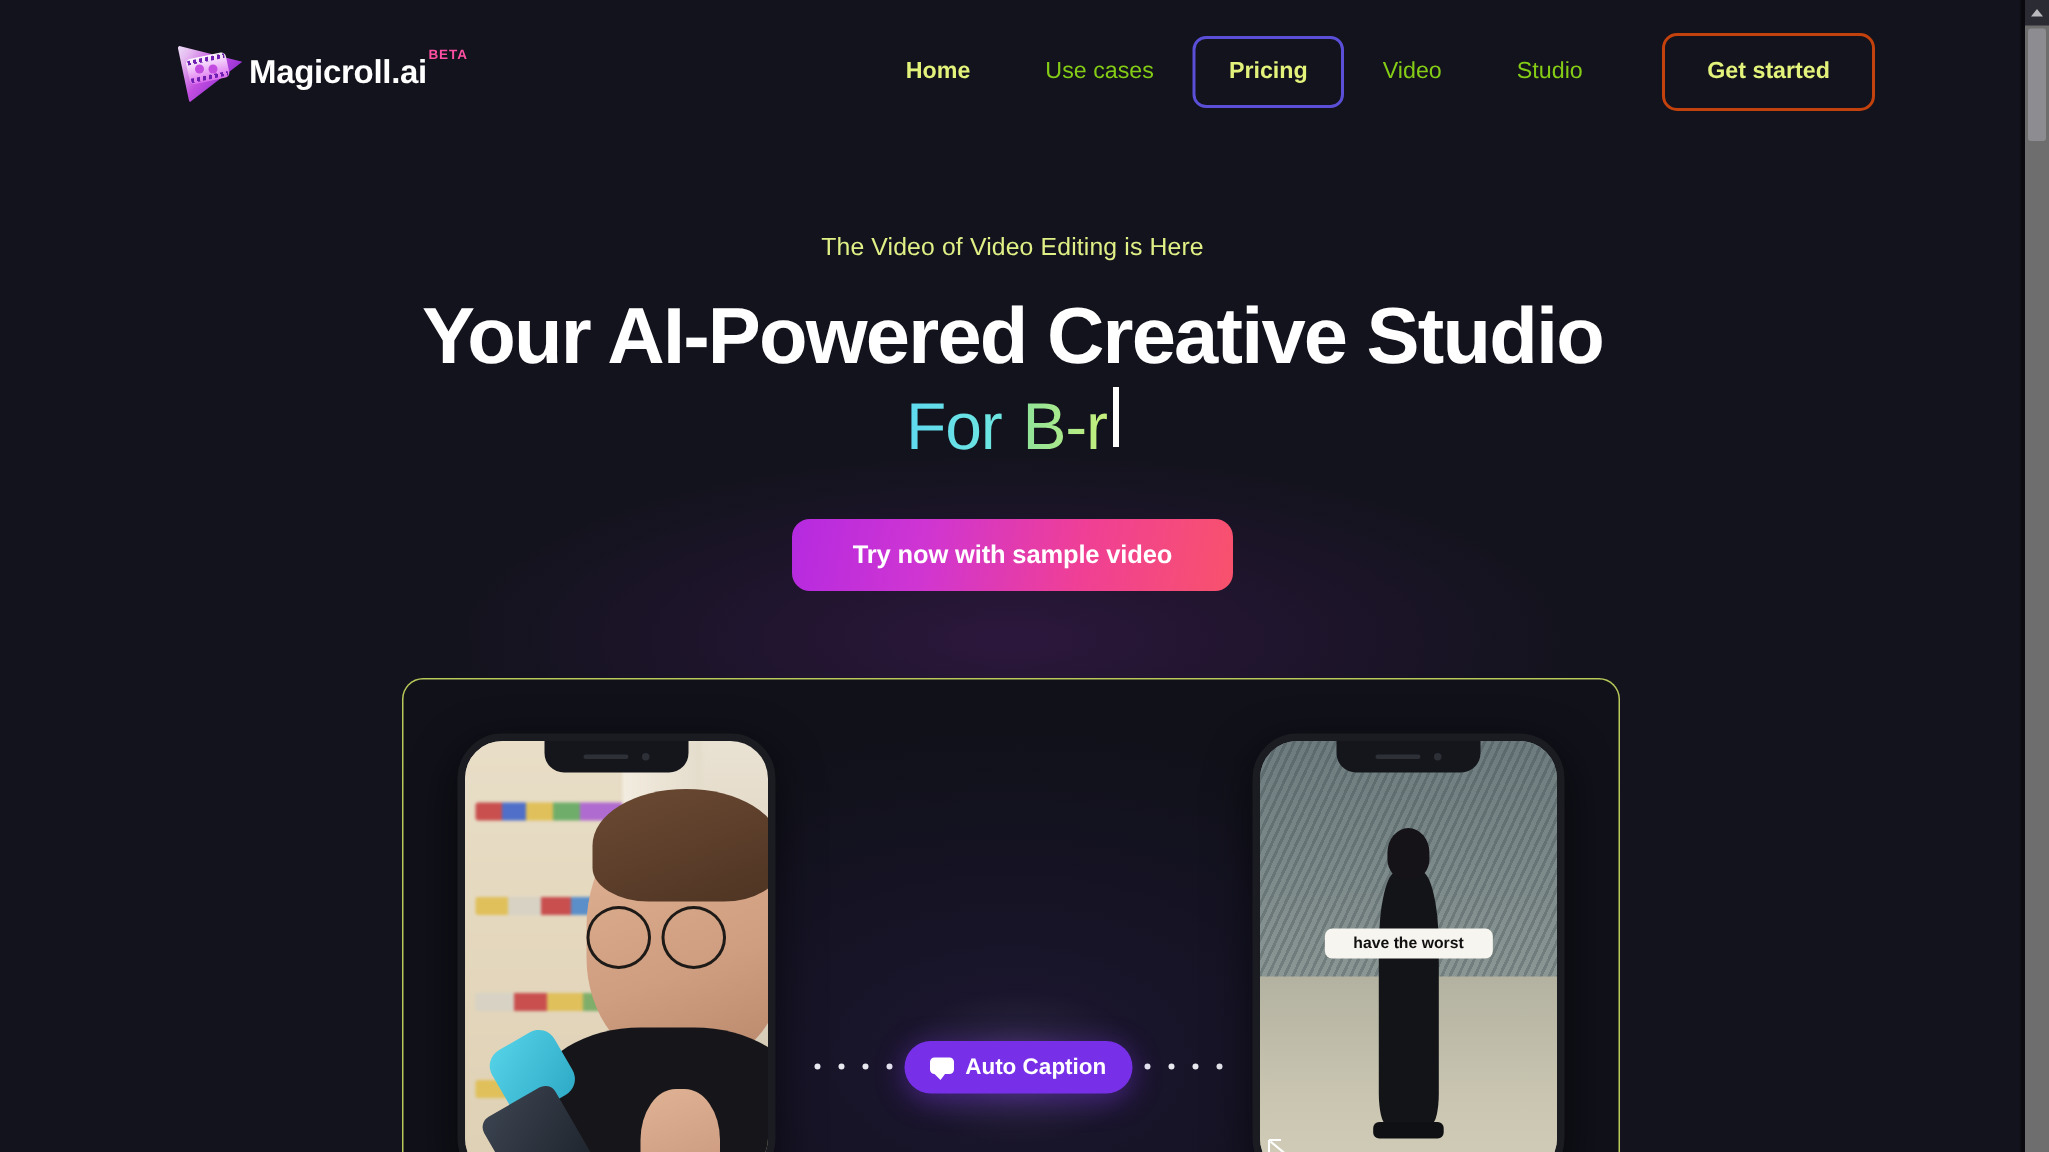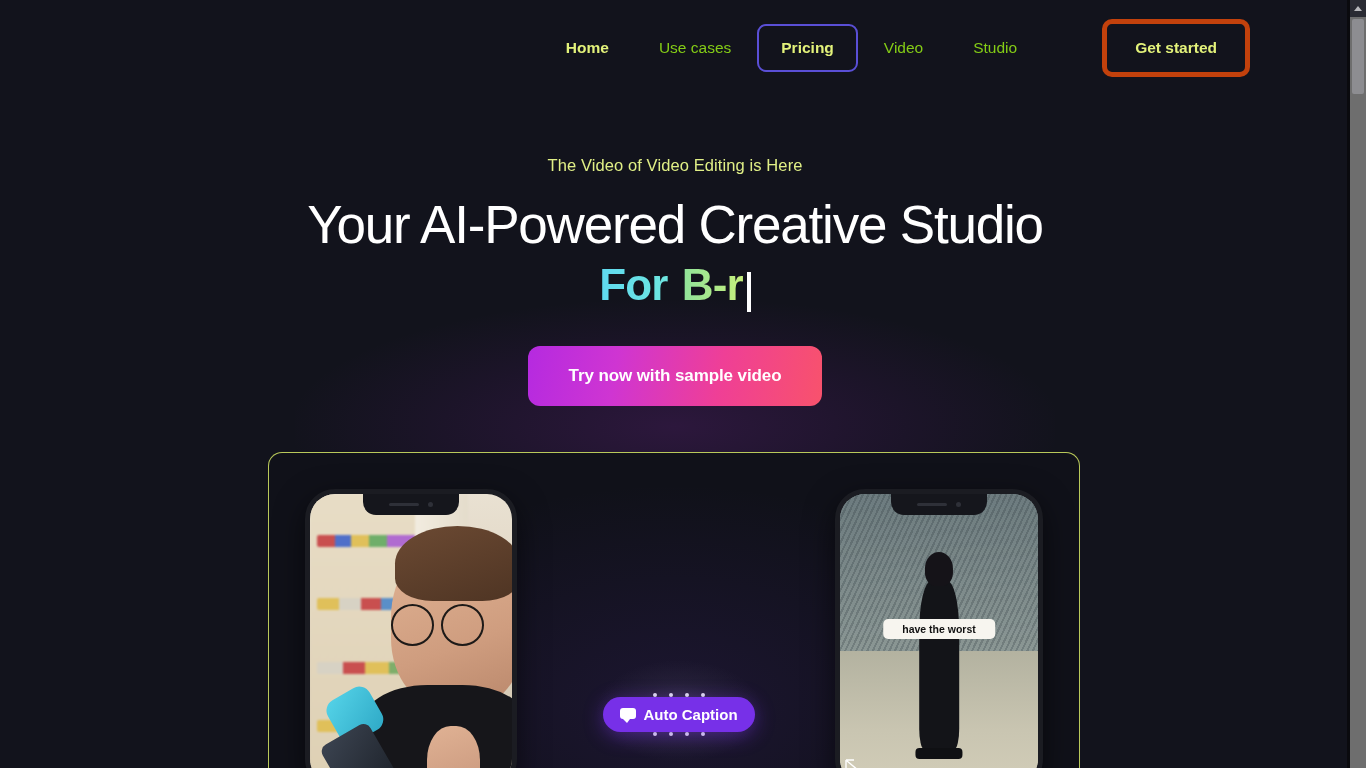--- a/index.html
+++ b/index.html
@@ -116,23 +116,23 @@
   }
   .nav-link.active { color:#e3f27a; font-weight:600; }
   .nav-link.focused {
     color:#e3f27a;
     font-weight:700;
     outline:2px solid #5a4fd6;
     outline-offset:5px;
     border-radius:2px;
   }
   .cta-outline {
-    margin-left:52px;
+    margin-left:20px;
     color:#e3f27a;
-    border:5px solid #c2410c;
+    border:2px solid #c2410c;
     background:transparent;
     border-radius:10px;
     font-size:15.5px;
     font-weight:700;
     padding:15px 28px;
     cursor:pointer;
     font-family:"Liberation Sans", sans-serif;
     white-space:nowrap;
   }
 
@@ -142,33 +142,33 @@
     position:absolute; left:0; right:0; top:156px;
     color:#e0ef86;
     font-size:16.5px;
     font-weight:500;
     letter-spacing:.1px;
   }
   .h1 {
     position:absolute; left:0; right:0; top:196px;
     color:#ffffff;
     font-size:53px;
-    font-weight:400;
+    font-weight:700;
     letter-spacing:-1.2px;
     line-height:58px;
   }
   .h2 {
     position:absolute; left:0; right:0; top:258px;
     font-size:44px;
-    font-weight:700;
+    font-weight:400;
     letter-spacing:-0.8px;
     line-height:54px;
     display:flex;
     justify-content:center;
-    align-items:flex-end;
+    align-items:flex-start;
     gap:0;
   }
   .h2 .for {
     color:#67e8f0;
     background:linear-gradient(90deg,#5fd9ef 0%,#6ee6e0 100%);
     -webkit-background-clip:text;
     background-clip:text;
     -webkit-text-fill-color:transparent;
     margin-right:14px;
   }
@@ -184,21 +184,21 @@
     width:4px; height:40px;
     background:#ffffff;
     margin-left:4px;
     vertical-align:-6px;
   }
 
   .try-btn {
     position:absolute;
     left:50%; top:346px;
     transform:translateX(-50%);
-    width:294px; height:60px;
+    width:294px; height:48px;
     border:none;
     border-radius:12px;
     background:linear-gradient(100deg,#b52ae0 0%,#cf35d2 30%,#ef3f96 65%,#f8526c 100%);
     color:#ffffff;
     font-size:17px;
     font-weight:700;
     letter-spacing:-0.1px;
     cursor:pointer;
     font-family:"Liberation Sans", sans-serif;
   }
@@ -372,21 +372,21 @@
   .arrow-mark {
     position:absolute; left:4px; bottom:2px;
     width:30px; height:24px; z-index:4;
   }
 
   
   .connector {
     position:absolute;
     left:240px; top:240px;
     width:340px; height:36px;
-    display:flex; align-items:center; flex-direction:column;
+    display:flex; align-items:center; justify-content:center;
   }
   .dots { display:flex; align-items:center; gap:12px; }
   .dots .d { width:4px; height:4px; border-radius:50%; background:#e8e8ef; }
   .particles {
     position:absolute;
     left:50%; top:50%;
     transform:translate(-50%,-50%);
     width:180px; height:110px;
     background:radial-gradient(ellipse at 50% 50%, rgba(215,220,235,.16) 0%, rgba(215,220,235,.05) 35%, rgba(0,0,0,0) 66%);
     border-radius:50%;
@@ -454,20 +454,29 @@
 </head>
 <body>
 
 <div class="page">
   <div class="viewport">
 
     <div class="hero-glow"></div>
 
     <div class="header">
 
+      <div class="brand">
+        <div class="logo-mark">
+          <div class="tri"></div>
+          <div class="strip"></div>
+          <div class="hole"></div>
+        </div>
+        <span class="brand-text">Magicroll.ai</span>
+        <span class="beta">BETA</span>
+      </div>
 
       <nav class="nav">
         <button class="nav-link active">Home</button>
         <button class="nav-link">Use cases</button>
         <button class="nav-link focused">Pricing</button>
         <button class="nav-link">Video</button>
         <button class="nav-link">Studio</button>
         <button class="cta-outline">Get started</button>
       </nav>
     </div>

